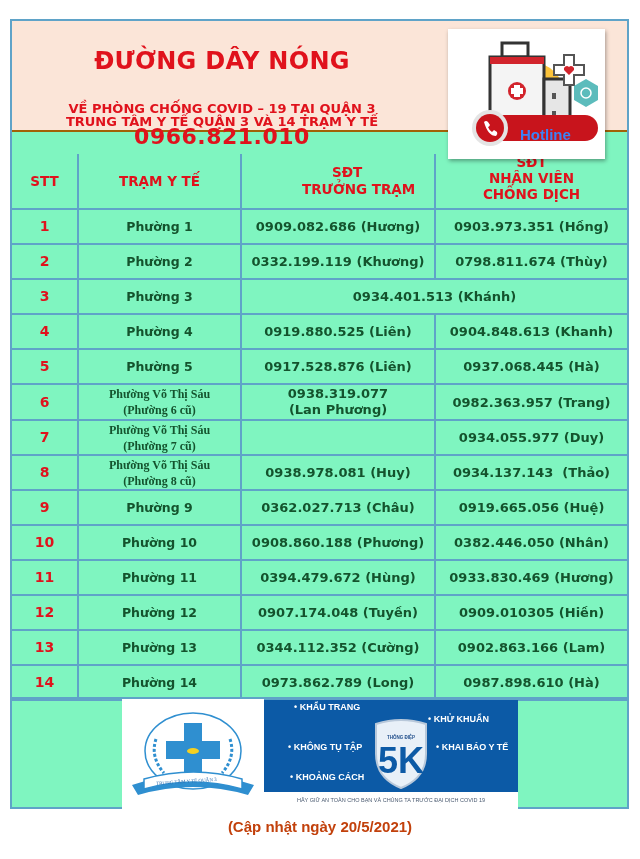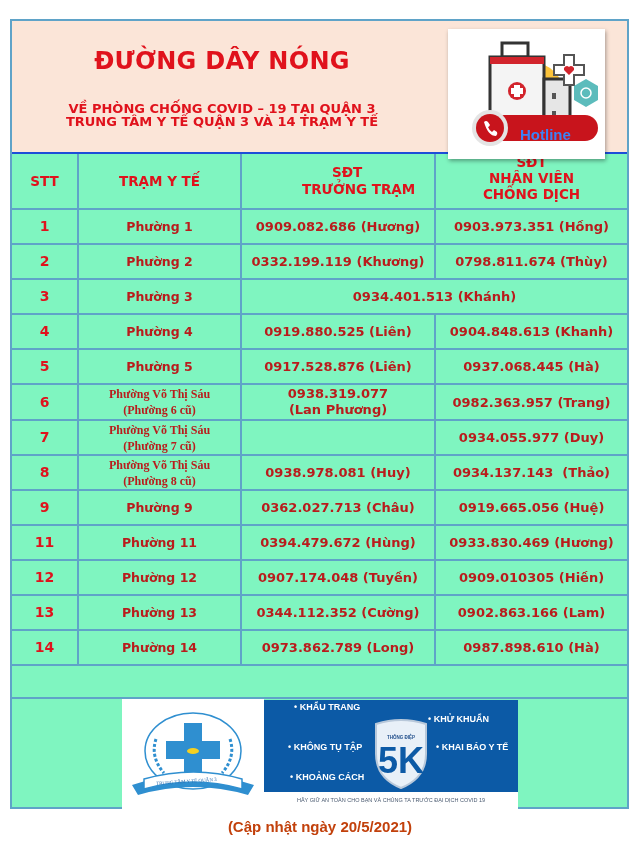--- a/index.html
+++ b/index.html
@@ -5,23 +5,23 @@
     * { box-sizing: border-box; margin: 0; padding: 0; }
     html, body { width: 640px; height: 859px; background: #ffffff; overflow: hidden; }
     body { position: relative; font-family: "DejaVu Sans", sans-serif; }
 
     .frame {
       position: absolute; left: 10px; top: 19px; width: 619px; height: 790px;
       border: 2px solid #5fa3c8;
       background: #7ff5c0;
     }
     .header {
-      position: absolute; left: 0; top: 0; width: 615px; height: 133px;
+      position: absolute; left: 0; top: 0; width: 615px; height: 111px;
       background: #fbe5d8;
-      border-bottom: 2px solid #1d4ed8;
+      border-bottom: 2px solid #a16207;
     }
     .title {
       position: absolute; left: 40px; width: 340px; text-align: center;
       color: #e0121c; font-weight: bold;
     }
     .title-main { top: 26px; font-size: 24px; letter-spacing: 0.3px; }
     .title-sub1 { top: 61px; font-size: 13px; margin-top: 32px; }
     .title-sub2 { top: 80px; font-size: 13px; }
     .title-phone { top: 103px; font-size: 22px; letter-spacing: 0.5px; }
 
@@ -38,21 +38,21 @@
       font-weight: bold; font-size: 15px; color: #3b82f6;
     }
 
     table.grid {
       position: absolute; left: 0; top: 133px; width: 615px;
       border-collapse: collapse; table-layout: fixed;
     }
     table.grid td, table.grid th {
       border: 2px solid #5fa3c8;
       text-align: center; vertical-align: middle;
-      font-weight: bold; font-size: 13px; color: #b91c1c;
+      font-weight: bold; font-size: 13px; color: #14532d;
       line-height: 17px;
       font-family: "DejaVu Sans", sans-serif;
       padding: 0 2px;
     }
     table.grid tr:first-child th { border-top: none; }
     table.grid td:first-child, table.grid th:first-child { border-left: none; }
     table.grid td:last-child, table.grid th:last-child { border-right: none; }
     table.grid th { color: #e0121c; font-size: 13.5px; height: 55px; }
     table.grid td.stt { color: #e0121c; font-size: 14px; }
     table.grid td.ward { font-size: 12.5px; }
@@ -102,20 +102,21 @@
   </style>
 </head>
 <body>
 
 <div class="frame">
 
   <div class="header">
     <div class="title title-main">ĐƯỜNG DÂY NÓNG</div>
     <div class="title title-sub1">TRUNG TÂM Y TẾ QUẬN 3 VÀ 14 TRẠM Y TẾ</div>
     <div class="title title-sub2">VỀ PHÒNG CHỐNG COVID – 19 TẠI QUẬN 3</div>
+    <div class="title title-phone">0966.821.010</div>
 
     <div class="hotline-card">
       <svg width="157" height="130" viewBox="0 0 157 130">
         <circle cx="80" cy="70" r="38" fill="#fbc33a"></circle>
         <rect x="54" y="14" width="26" height="14" fill="none" stroke="#333" stroke-width="3"></rect>
         <rect x="42" y="28" width="54" height="80" fill="#f4f4f4" stroke="#333" stroke-width="3"></rect>
         <rect x="42" y="28" width="54" height="7" fill="#d2242c"></rect>
         <circle cx="69" cy="62" r="9" fill="#d2242c"></circle>
         <rect x="66" y="56" width="6" height="12" fill="#fff"></rect>
         <rect x="63" y="59" width="12" height="6" fill="#fff"></rect>
@@ -216,20 +217,26 @@
       <td>0938.978.081 (Huy)</td>
       <td style="white-space:pre;">0934.137.143  (Thảo)</td>
     </tr>
     <tr class="h35">
       <td class="stt">9</td>
       <td class="ward">Phường 9</td>
       <td>0362.027.713 (Châu)</td>
       <td>0919.665.056 (Huệ)</td>
     </tr>
     <tr class="h35">
+      <td class="stt">10</td>
+      <td class="ward">Phường 10</td>
+      <td>0908.860.188 (Phương)</td>
+      <td>0382.446.050 (Nhân)</td>
+    </tr>
+    <tr class="h35">
       <td class="stt">11</td>
       <td class="ward">Phường 11</td>
       <td>0394.479.672 (Hùng)</td>
       <td>0933.830.469 (Hương)</td>
     </tr>
     <tr class="h35">
       <td class="stt">12</td>
       <td class="ward">Phường 12</td>
       <td>0907.174.048 (Tuyền)</td>
       <td>0909.010305 (Hiền)</td>

